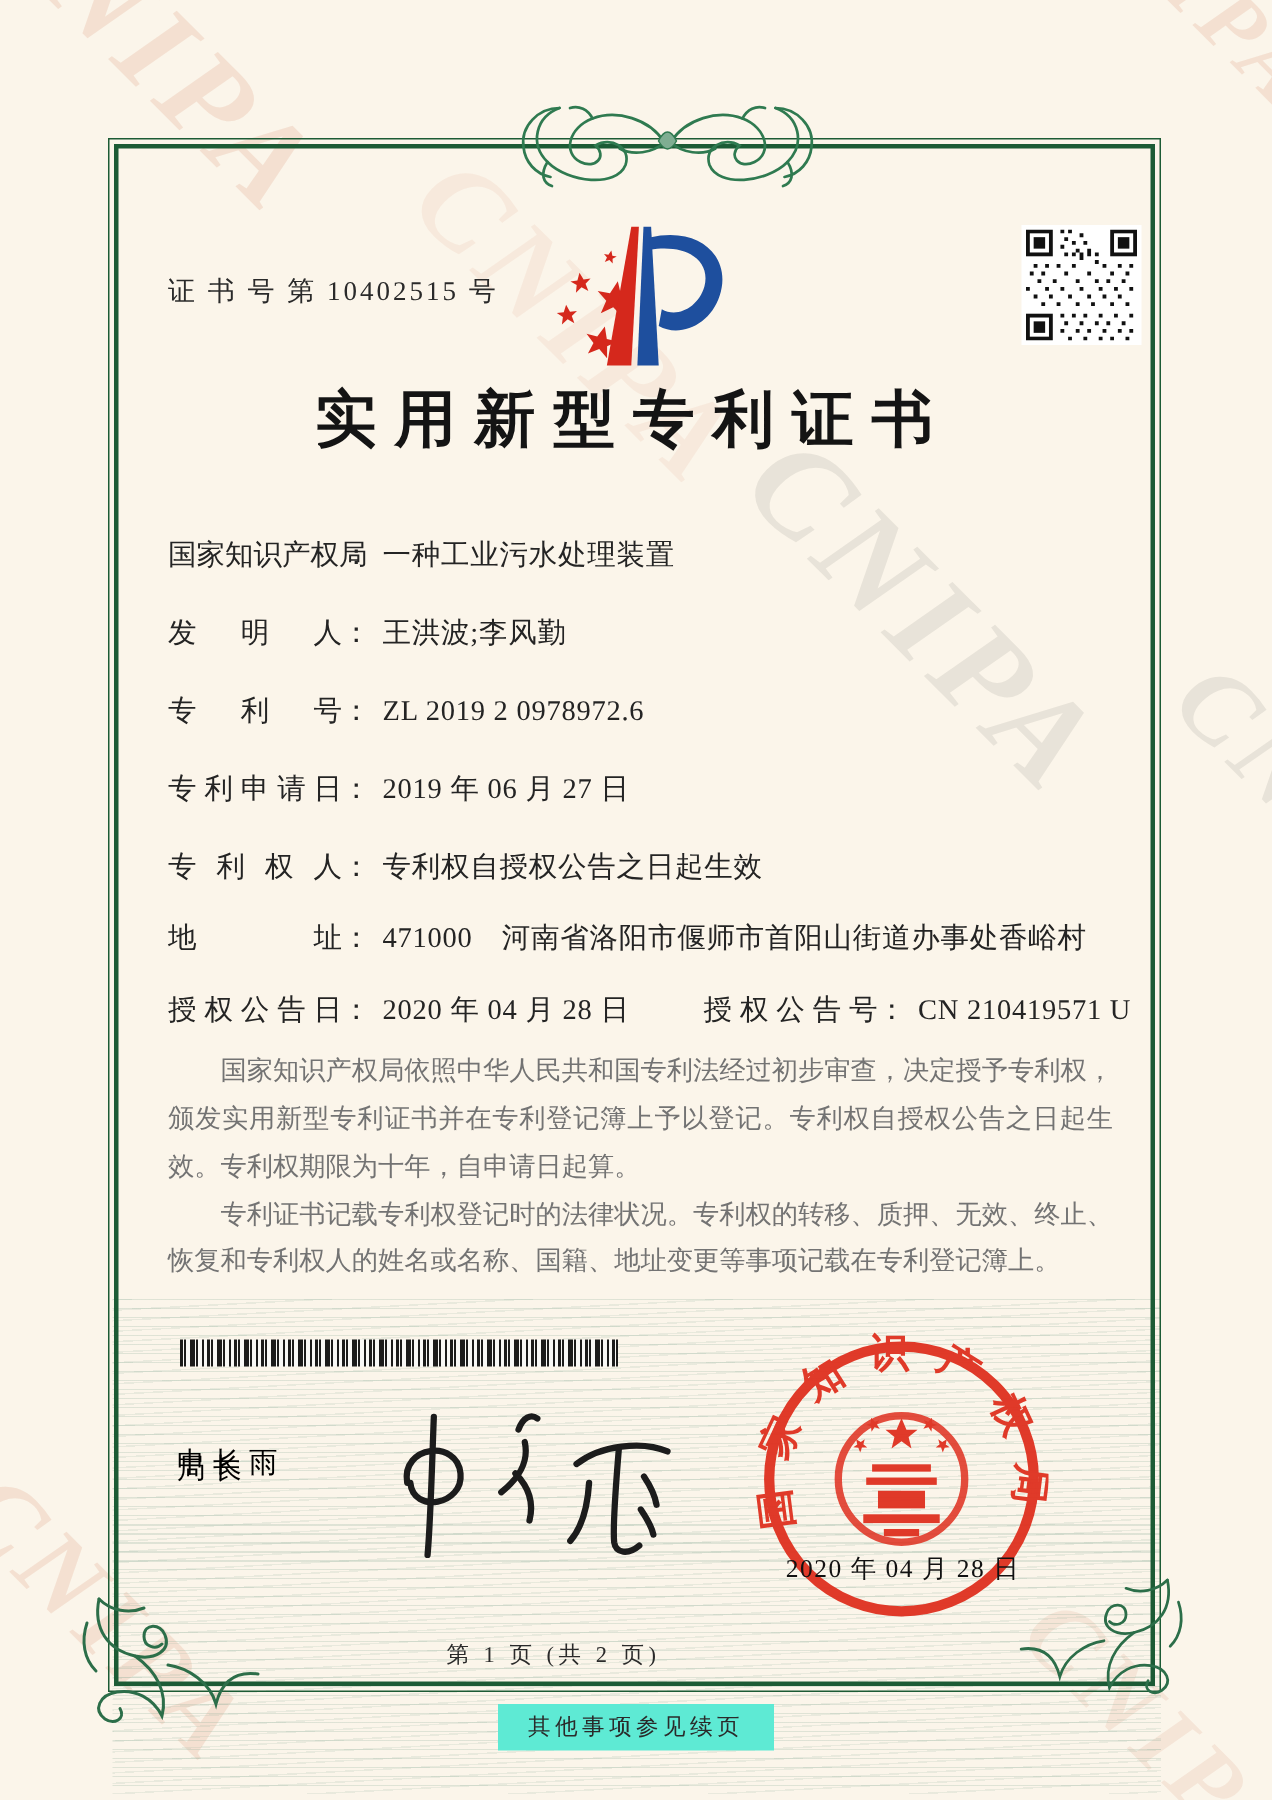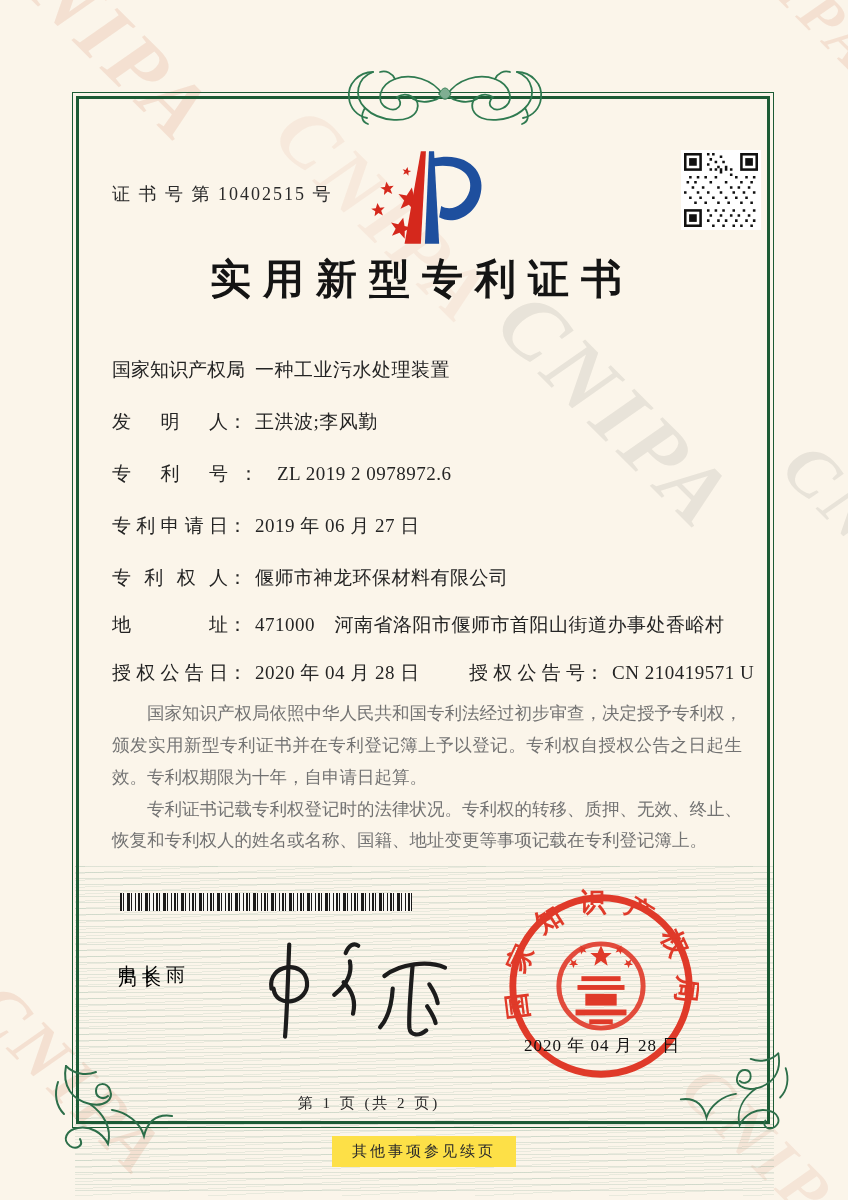--- a/index.html
+++ b/index.html
@@ -85,21 +85,21 @@
     position:absolute;left:512px;top:1034px;width:180px;z-index:5;
     font-size:17px;letter-spacing:1px;color:#111;text-align:center;white-space:nowrap;
   }
   
   .page-info{
     position:absolute;left:0;top:1094px;width:738px;z-index:4;text-align:center;
     font-size:15px;letter-spacing:3px;color:#2a2a2a;
   }
   .continue-note{
     position:absolute;left:424px;top:1136px;transform:translateX(-50%);z-index:4;
-    background:#fde047;padding:6px 20px;font-size:15px;letter-spacing:3px;color:#2a2a2a;
+    background:#5eead4;padding:6px 20px;font-size:15px;letter-spacing:3px;color:#2a2a2a;
     white-space:nowrap;
   }
 </style>
 </head>
 <body>
 
 <svg width="0" height="0" style="position:absolute">
   <defs>
     <polygon id="st" points="0,-10 2.94,-3.09 9.51,-3.09 4.19,1.18 5.88,8.09 0,3.82 -5.88,8.09 -4.19,1.18 -9.51,-3.09 -2.94,-3.09"></polygon>
   </defs>
@@ -193,34 +193,34 @@
 <div class="f-row" style="top:357px;">
   <span class="f-label">国家知识产权局</span>
     <span class="f-colon">：</span>
     <span class="f-value">一种工业污水处理装置</span>
 </div>
 <div class="f-row" style="top:409px;">
   <span class="f-label">发明人</span>
     <span class="f-colon">：</span>
     <span class="f-value">王洪波;李风勤</span>
 </div>
-<div class="f-row" style="top:461px;gap:11px;">
+<div class="f-row" style="top:461px;">
   <span class="f-label">专利号</span>
     <span class="f-colon">：</span>
     <span class="f-value">ZL 2019 2 0978972.6</span>
 </div>
 <div class="f-row" style="top:513px;">
   <span class="f-label">专利申请日</span>
     <span class="f-colon">：</span>
     <span class="f-value">2019 年 06 月 27 日</span>
 </div>
 <div class="f-row" style="top:565px;">
   <span class="f-label">专利权人</span>
     <span class="f-colon">：</span>
-    <span class="f-value">偃师市神龙环保材料有限公司</span>
+    <span class="f-value">专利权自授权公告之日起生效</span>
 </div>
 <div class="f-row" style="top:612px;">
   <span class="f-label">地址</span>
     <span class="f-colon">：</span>
     <span class="f-value">471000　河南省洛阳市偃师市首阳山街道办事处香峪村</span>
 </div>
 <div class="f-row" style="top:660px;">
   <span class="f-label">授权公告日</span>
     <span class="f-colon">：</span>
     <span class="f-value f-value-fixed">2020 年 04 月 28 日</span>

